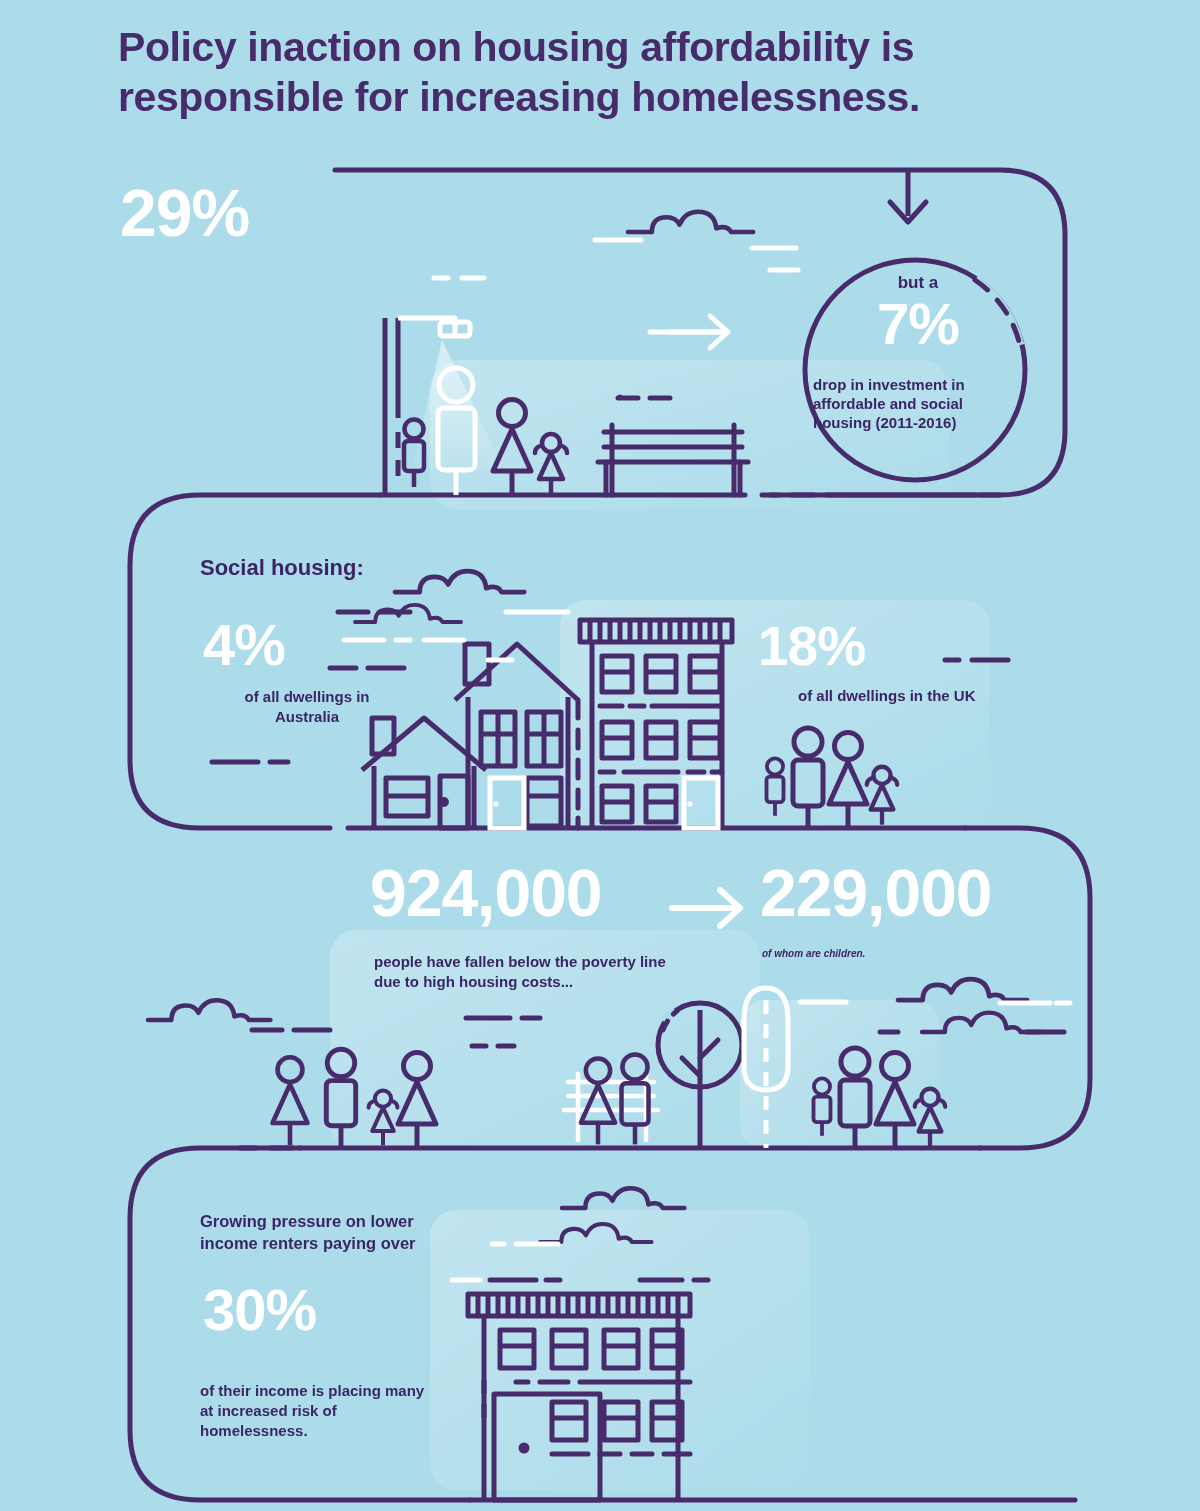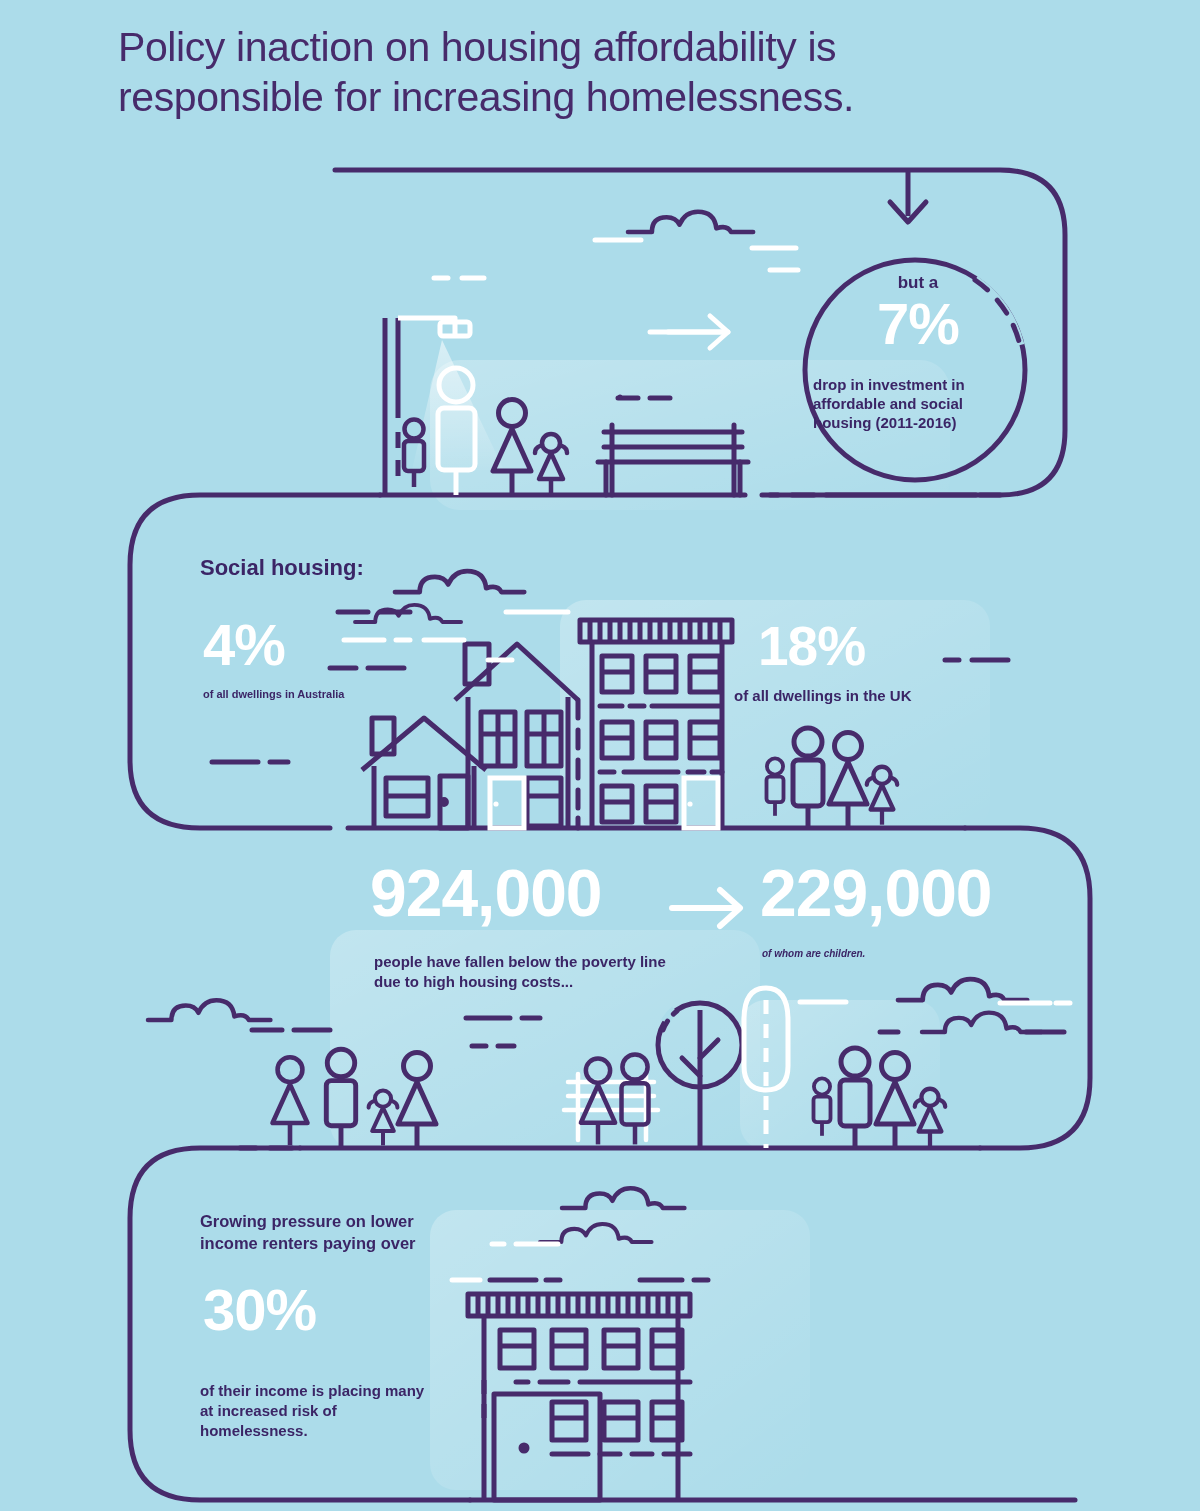--- a/index.html
+++ b/index.html
@@ -15,44 +15,44 @@
     height: 1511px;
     background: #ACDCEA;
     overflow: hidden;
   }
   #art { position: absolute; inset: 0; width: 1200px; height: 1511px; }
 
   .txt { position: absolute; }
 
   .title {
     left: 118px; top: 22px; width: 900px;
-    font-size: 41px; font-weight: normal; line-height: 1.22;
+    font-size: 41px; font-weight: bold; line-height: 1.22;
     color: #472B6B; letter-spacing: -0.4px;
   }
 
   .bignum {
     color: #FFFFFF; font-weight: bold; line-height: 0.95;
     letter-spacing: -1px;
   }
   .lbl { color: #3B2566; font-weight: bold; }
 
   
   .s1-num   { left: 120px; top: 182px; font-size: 66px; }
   .s1-label { left: 120px; top: 258px; width: 260px; font-size: 25px; line-height: 1.32; }
 
   .circ-pre  { left: 818px; top: 273px; width: 200px; text-align: center; font-size: 17px; }
   .circ-num  { left: 818px; top: 296px; width: 200px; text-align: center; font-size: 58px; }
   .circ-desc { left: 813px; top: 375px; width: 212px; font-size: 15px; line-height: 1.28; }
 
   
   .s2-head  { left: 200px; top: 555px; font-size: 22px; }
   .s2a-num  { left: 203px; top: 617px; font-size: 58px; }
-  .s2a-lbl  { left: 203px; top: 687px; width: 180px; font-size: 11px; line-height: 1.3; }
+  .s2a-lbl  { left: 217px; top: 687px; width: 180px; font-size: 15px; line-height: 1.3; text-align: center; }
   .s2b-num  { left: 758px; top: 620px; font-size: 55px; }
-  .s2b-lbl  { left: 734px; top: 687px; width: 260px; font-size: 15px; }
+  .s2b-lbl  { left: 798px; top: 687px; width: 260px; font-size: 15px; }
 
   
   .s3-head  { left: 120px; top: 868px; width: 215px; font-size: 21px; line-height: 1.38; }
   .s3a-num  { left: 370px; top: 862px; font-size: 66px; }
   .s3a-lbl  { left: 374px; top: 952px; width: 320px; font-size: 15px; line-height: 1.3; }
   .s3b-num  { left: 760px; top: 862px; font-size: 66px; }
   .s3b-lbl  { left: 762px; top: 948px; width: 300px; font-size: 10px; font-style: italic; }
 
   
   .s4-head  { left: 200px; top: 1210px; width: 260px; font-size: 16.5px; line-height: 1.35; }
@@ -409,20 +409,21 @@
       <path d="M452 1280 h28"></path>
     </g>
     <g fill="none" stroke="#472B6B" stroke-width="5" stroke-linecap="round">
       <path d="M490 1280 h46 M546 1280 h14"></path>
       <path d="M640 1280 h42 M694 1280 h14"></path>
     </g>
   </svg>
 
   <div class="txt title">Policy inaction on housing affordability is responsible for increasing homelessness.</div>
 
+  <div class="txt bignum s1-num">29%</div>
 
   <div class="txt lbl circ-pre">but a</div>
   <div class="txt bignum circ-num">7%</div>
   <div class="txt lbl circ-desc">drop in investment in affordable and social housing (2011-2016)</div>
 
   <div class="txt lbl s2-head">Social housing:</div>
   <div class="txt bignum s2a-num">4%</div>
   <div class="txt lbl s2a-lbl">of all dwellings in Australia</div>
   <div class="txt bignum s2b-num">18%</div>
   <div class="txt lbl s2b-lbl">of all dwellings in the UK</div>

